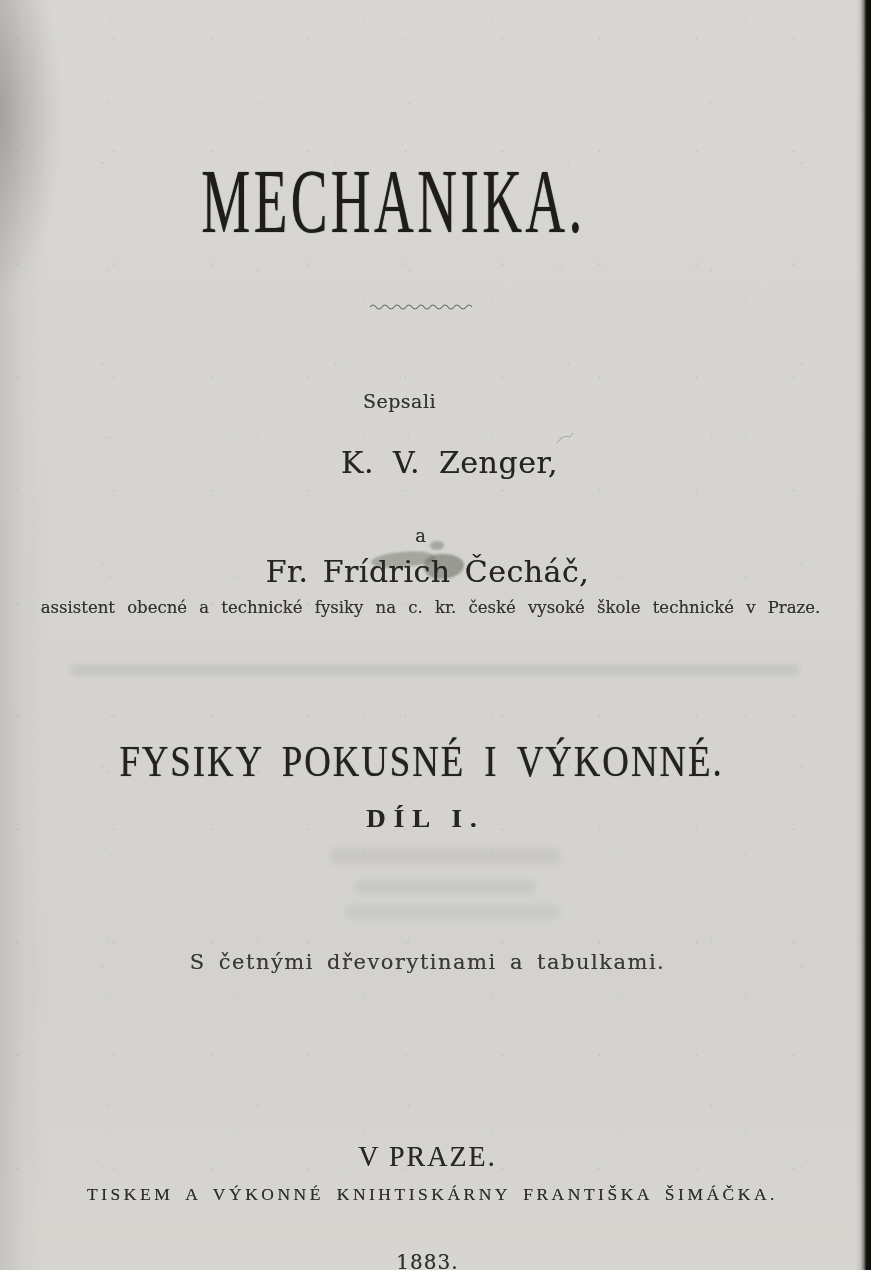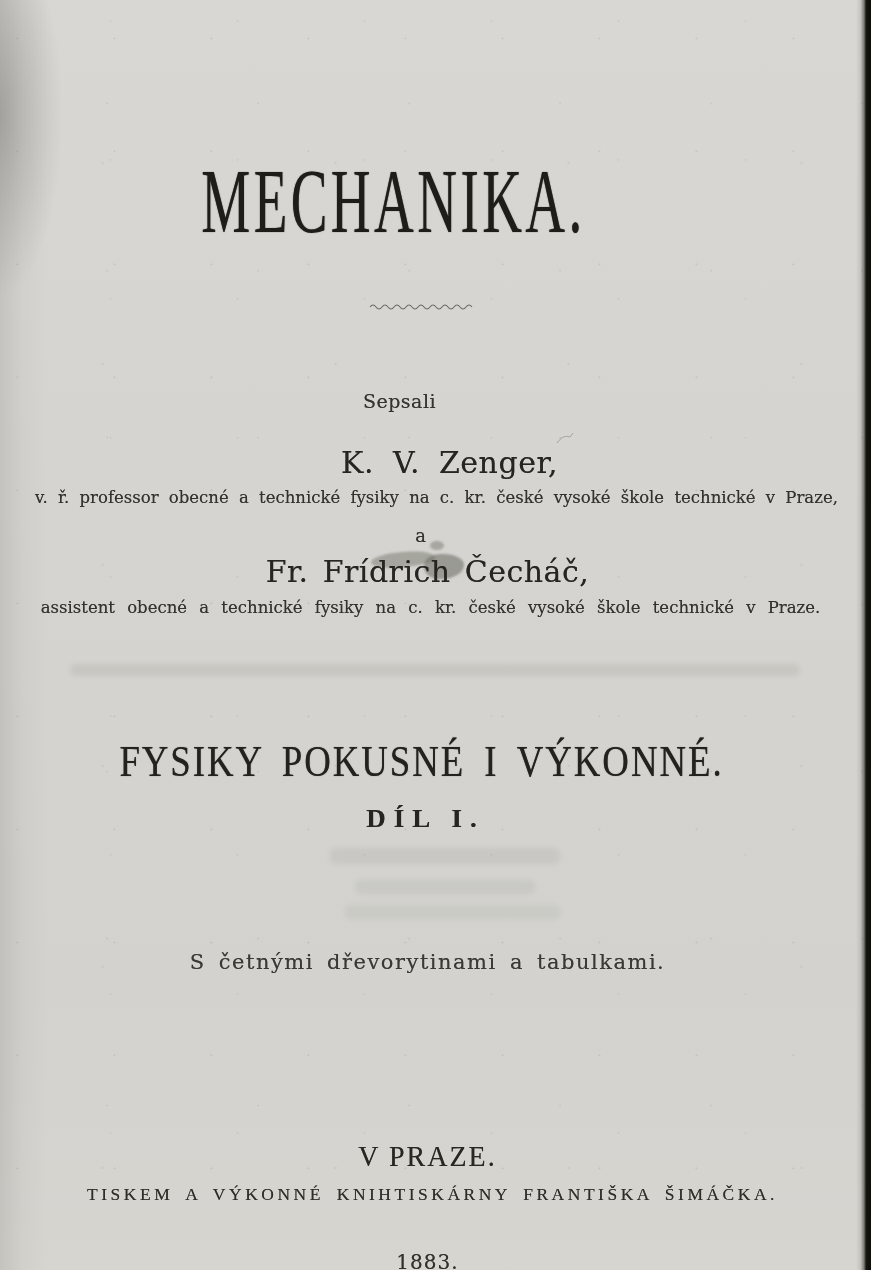--- a/index.html
+++ b/index.html
@@ -227,21 +227,20 @@
 
   <div class="line main-title">MECHANIKA.</div>
 
   <svg class="wavy-divider" viewBox="0 0 106 12" xmlns="http://www.w3.org/2000/svg">
     <path d="M2 7 q3 -4 6 0 q3 4 6 0 q3 -4 6 0 q3 4 6 0 q3 -4 6 0 q3 4 6 0 q3 -4 6 0 q3 4 6 0 q3 -4 6 0 q3 4 6 0 q3 -4 6 0 q3 4 6 0 q3 -4 6 0 q3 4 6 0 q3 -4 6 0 q3 4 6 0 q3 -4 6 0" fill="none" stroke="#4a4943" stroke-width="1.1"></path>
   </svg>
 
   <div class="line byline-label">Sepsali</div>
 
   <div class="line author1-name">K. V. Zenger,</div>
-  <div class="line author1-role">v. ř. professor obecné a technické fysiky na c. kr. české vysoké škole technické v Praze,</div>
 
   <div class="line conjunction">a</div>
 
   <div class="stain stain-a"></div>
   <div class="stain stain-b"></div>
   <div class="stain stain-c"></div>
 
   <div class="line author2-name">Fr. Frídrich Čecháč,</div>
   <div class="line author2-role">assistent obecné a technické fysiky na c. kr. české vysoké škole technické v Praze.</div>
 

